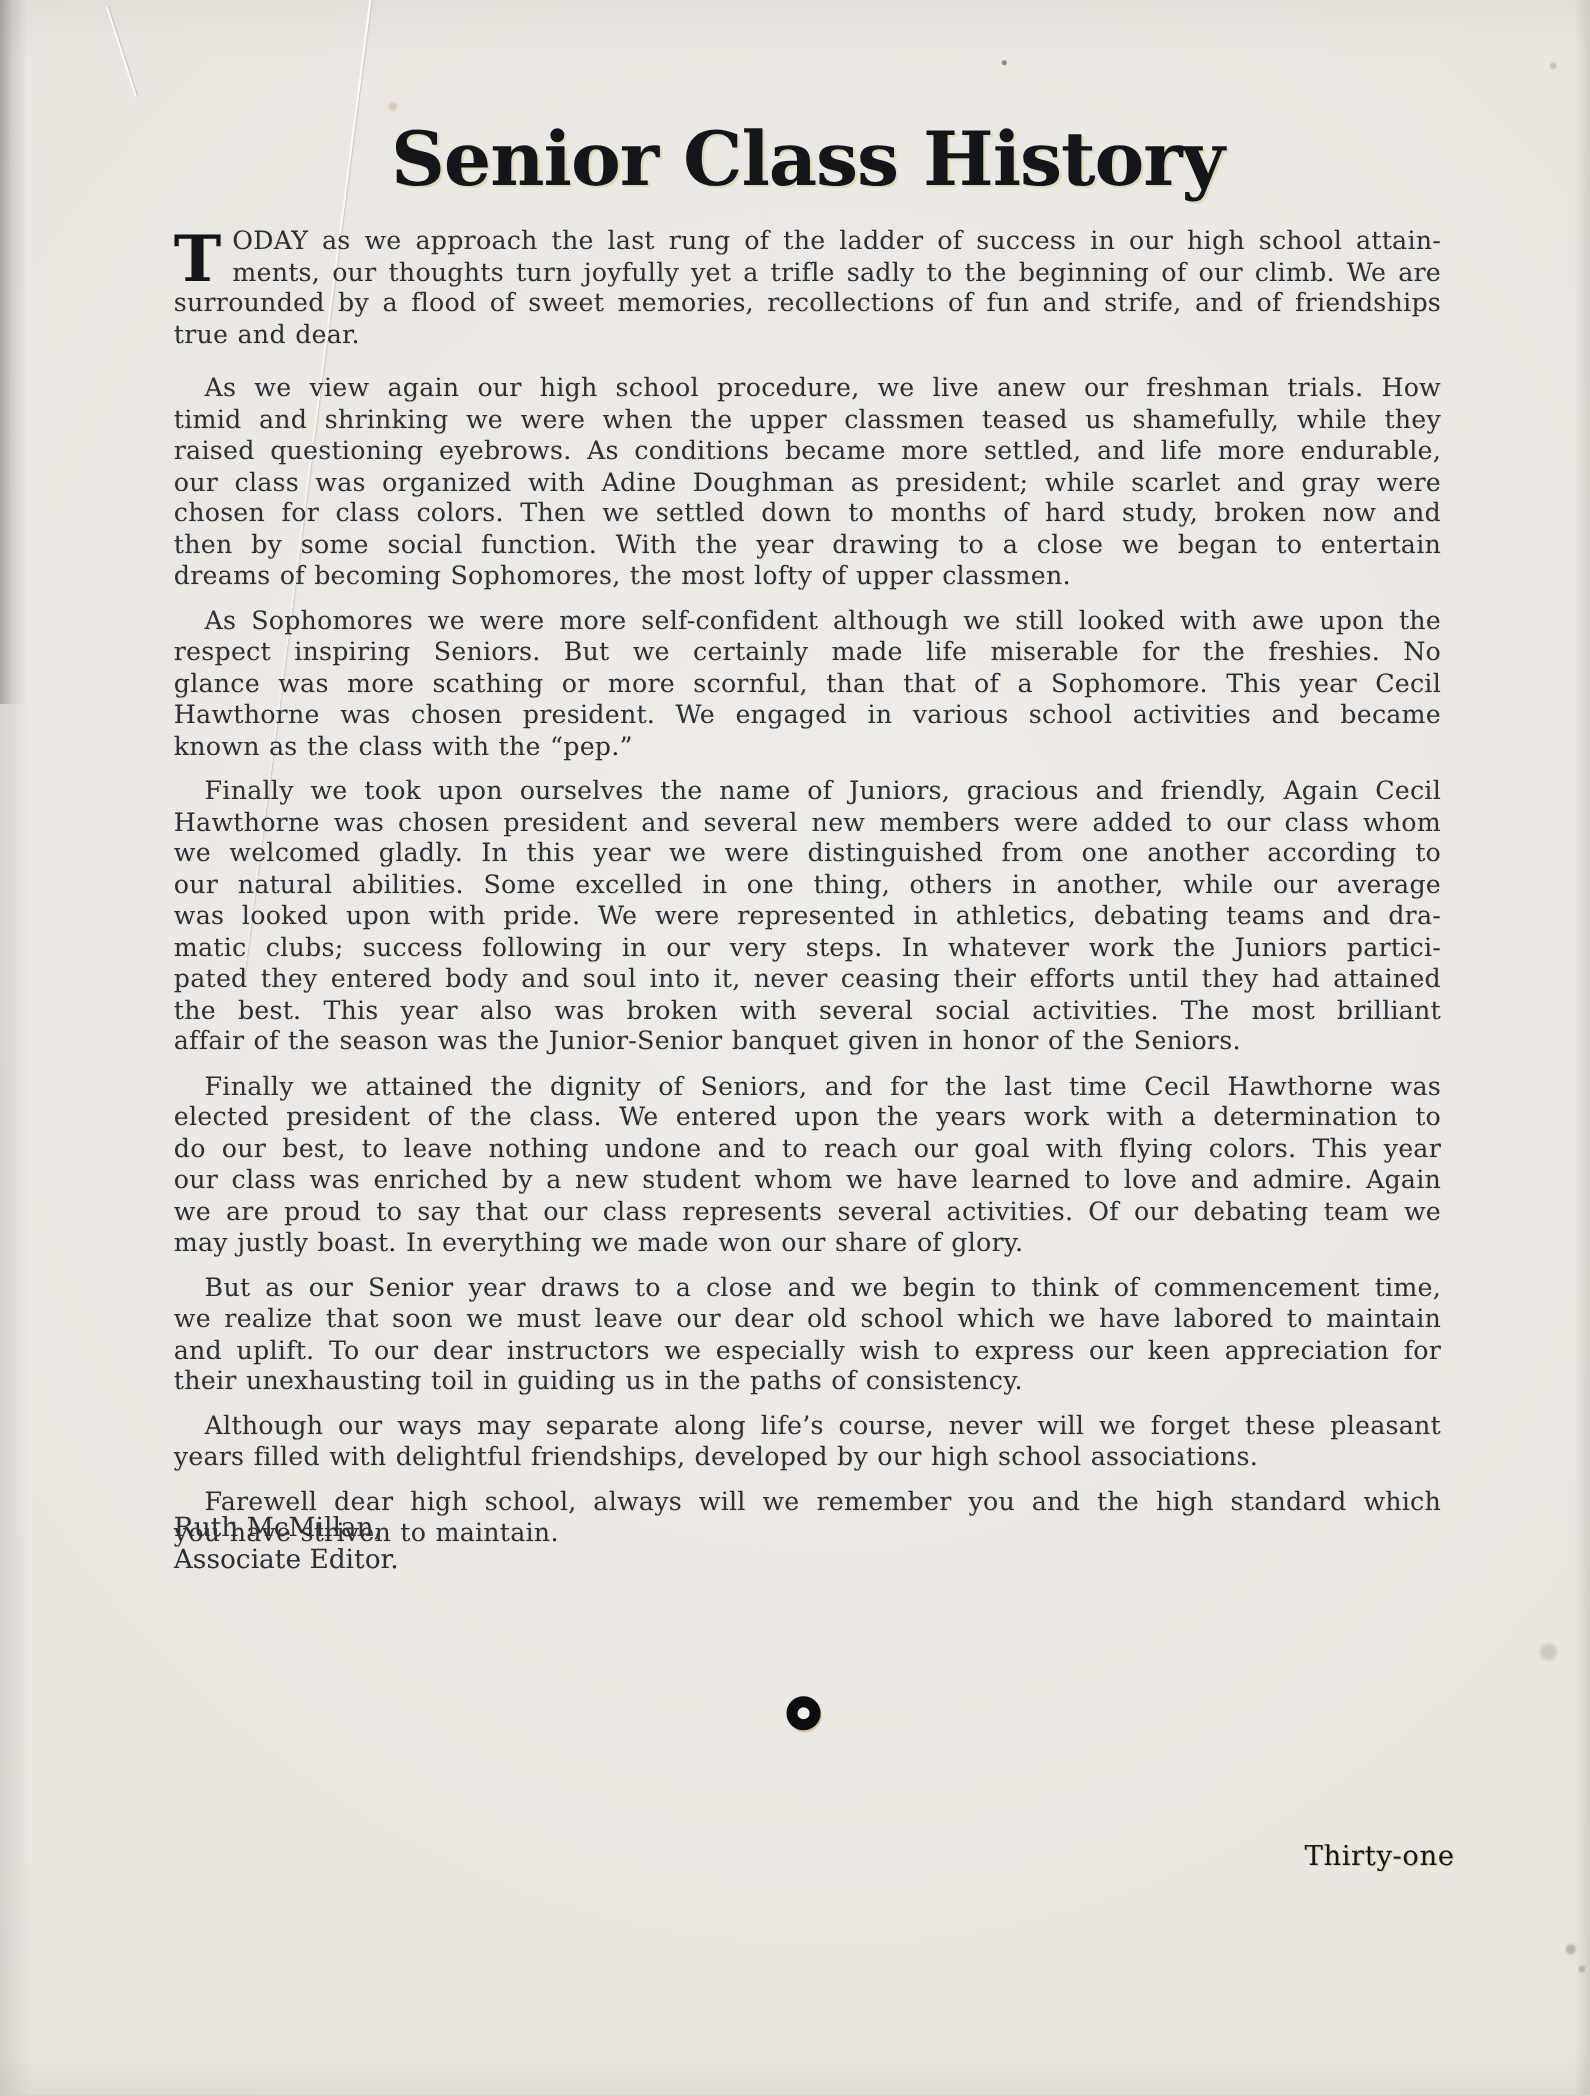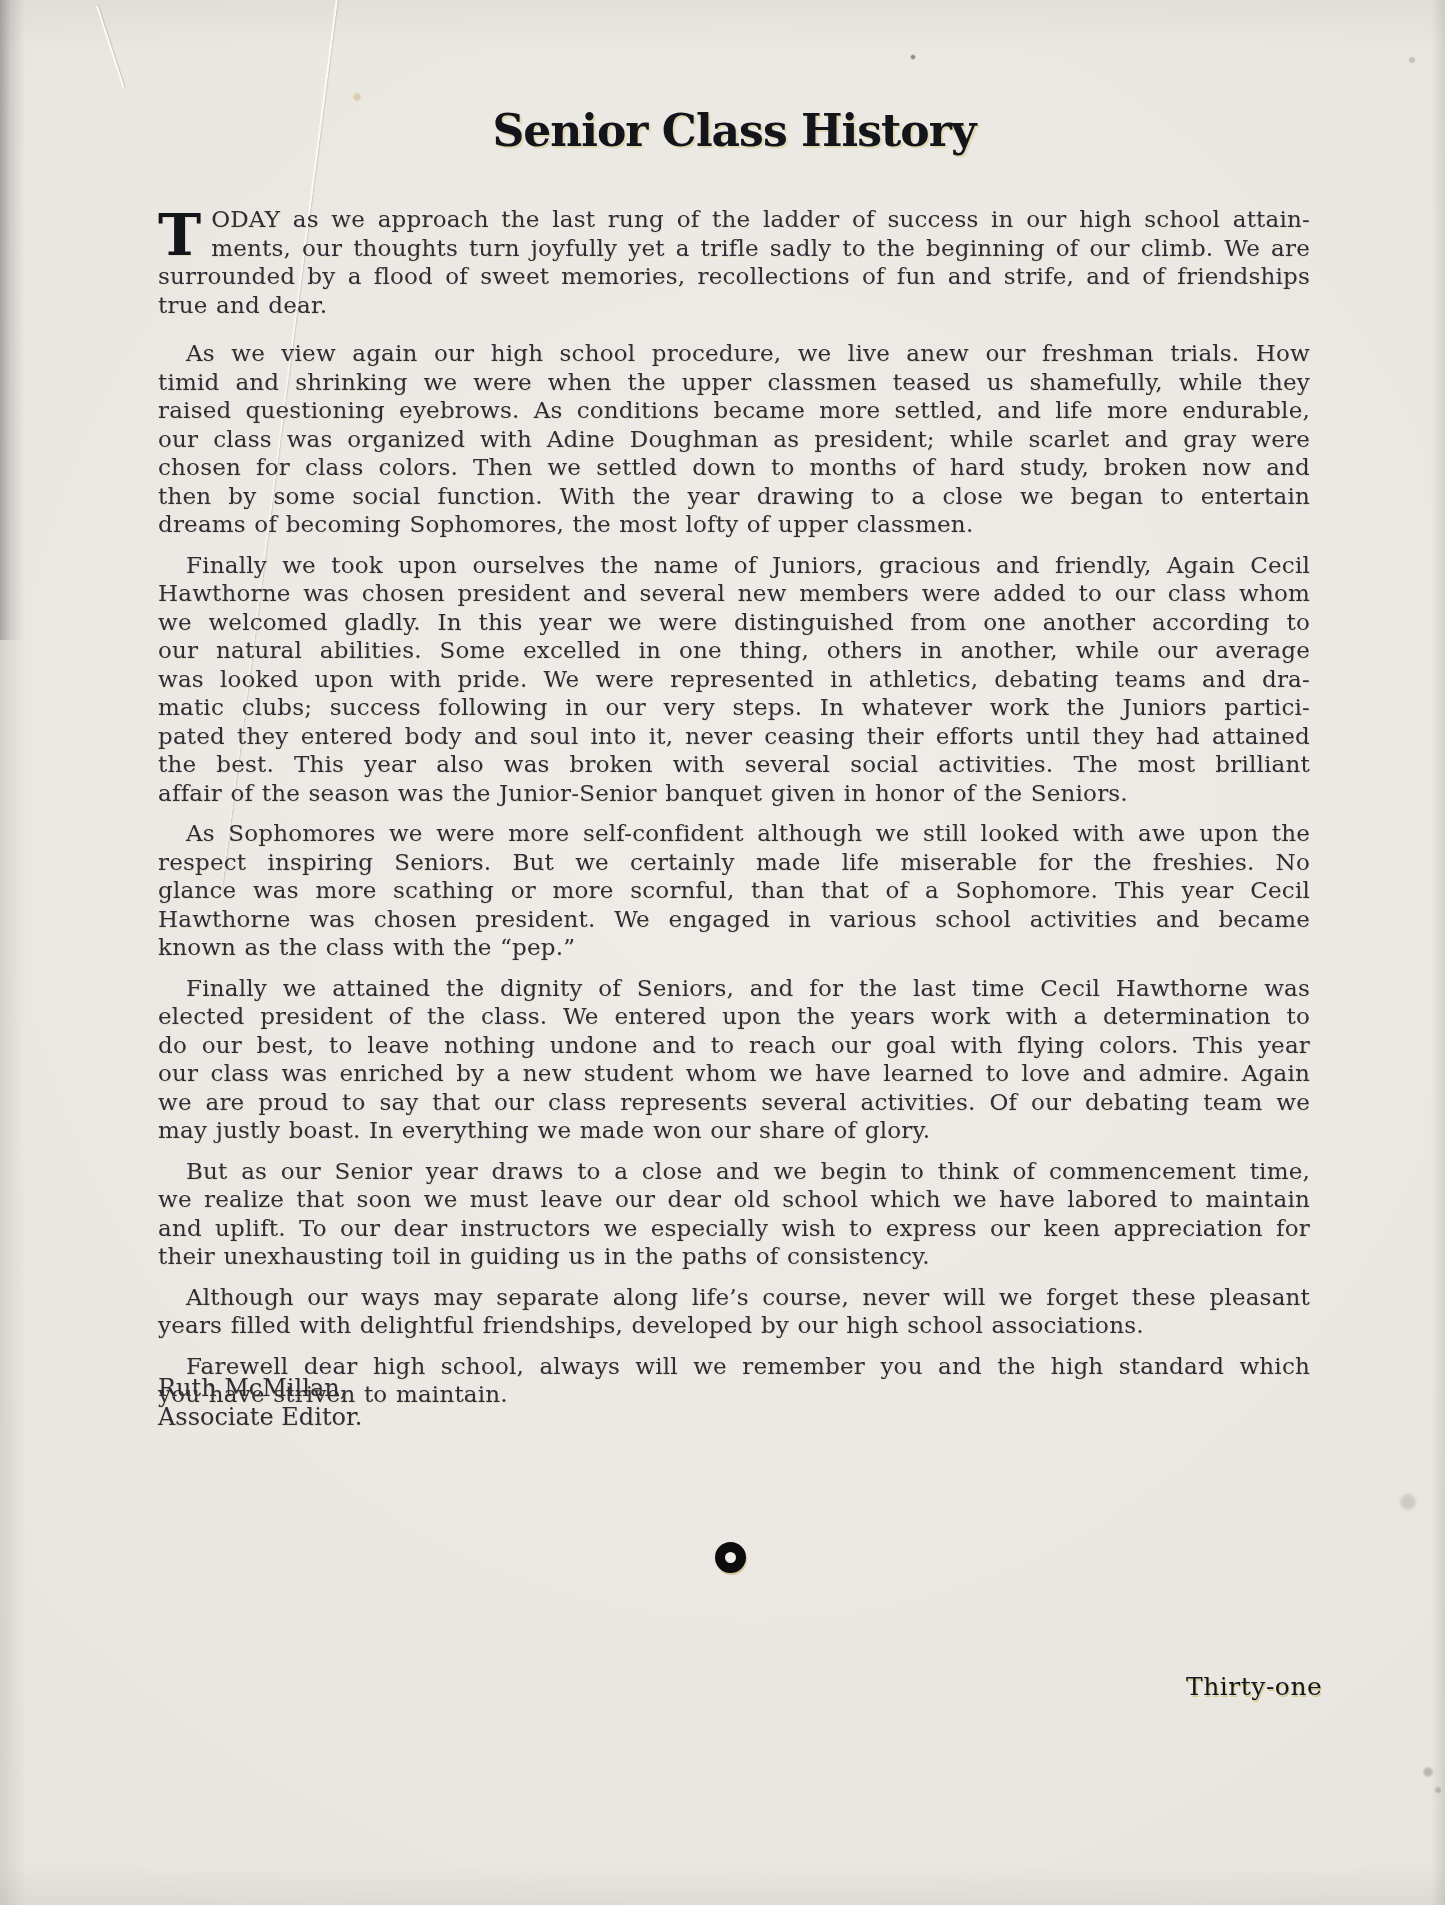--- a/index.html
+++ b/index.html
@@ -53,21 +53,21 @@
     transform: rotate(-18deg);
     transform-origin: top left;
   }
 
   .title {
     position: absolute;
     left: 158px; top: 103px;
     width: 1152px;
     margin: 0;
     text-align: center;
-    font-size: 44px;
+    font-size: 68px;
     line-height: 1.25;
     font-weight: 700;
     letter-spacing: -1px;
     color: #14141b;
     text-shadow: 2px 2px 0 rgba(200,175,60,0.28);
   }
 
   .body-col {
     position: absolute;
     left: 158px; top: 205px;
@@ -154,38 +154,38 @@
       <div class="paragraph">
         <div class="line first">As we view again our high school procedure, we live anew our freshman trials. How</div>
         <div class="line">timid and shrinking we were when the upper classmen teased us shamefully, while they</div>
         <div class="line">raised questioning eyebrows. As conditions became more settled, and life more endurable,</div>
         <div class="line">our class was organized with Adine Doughman as president; while scarlet and gray were</div>
         <div class="line">chosen for class colors. Then we settled down to months of hard study, broken now and</div>
         <div class="line">then by some social function. With the year drawing to a close we began to entertain</div>
         <div class="line last">dreams of becoming Sophomores, the most lofty of upper classmen.</div>
       </div>
       <div class="paragraph">
+        <div class="line first">As Sophomores we were more self-confident although we still looked with awe upon the</div>
+        <div class="line">respect inspiring Seniors. But we certainly made life miserable for the freshies. No</div>
+        <div class="line">glance was more scathing or more scornful, than that of a Sophomore. This year Cecil</div>
+        <div class="line">Hawthorne was chosen president. We engaged in various school activities and became</div>
+        <div class="line last">known as the class with the “pep.”</div>
+      </div>
+      <div class="paragraph">
         <div class="line first">Finally we took upon ourselves the name of Juniors, gracious and friendly, Again Cecil</div>
         <div class="line">Hawthorne was chosen president and several new members were added to our class whom</div>
         <div class="line">we welcomed gladly. In this year we were distinguished from one another according to</div>
         <div class="line">our natural abilities. Some excelled in one thing, others in another, while our average</div>
         <div class="line">was looked upon with pride. We were represented in athletics, debating teams and dra-</div>
         <div class="line">matic clubs; success following in our very steps. In whatever work the Juniors partici-</div>
         <div class="line">pated they entered body and soul into it, never ceasing their efforts until they had attained</div>
         <div class="line">the best. This year also was broken with several social activities. The most brilliant</div>
         <div class="line last">affair of the season was the Junior-Senior banquet given in honor of the Seniors.</div>
       </div>
       <div class="paragraph">
-        <div class="line first">As Sophomores we were more self-confident although we still looked with awe upon the</div>
-        <div class="line">respect inspiring Seniors. But we certainly made life miserable for the freshies. No</div>
-        <div class="line">glance was more scathing or more scornful, than that of a Sophomore. This year Cecil</div>
-        <div class="line">Hawthorne was chosen president. We engaged in various school activities and became</div>
-        <div class="line last">known as the class with the “pep.”</div>
-      </div>
-      <div class="paragraph">
         <div class="line first">Finally we attained the dignity of Seniors, and for the last time Cecil Hawthorne was</div>
         <div class="line">elected president of the class. We entered upon the years work with a determination to</div>
         <div class="line">do our best, to leave nothing undone and to reach our goal with flying colors. This year</div>
         <div class="line">our class was enriched by a new student whom we have learned to love and admire. Again</div>
         <div class="line">we are proud to say that our class represents several activities. Of our debating team we</div>
         <div class="line last">may justly boast. In everything we made won our share of glory.</div>
       </div>
       <div class="paragraph">
         <div class="line first">But as our Senior year draws to a close and we begin to think of commencement time,</div>
         <div class="line">we realize that soon we must leave our dear old school which we have labored to maintain</div>

